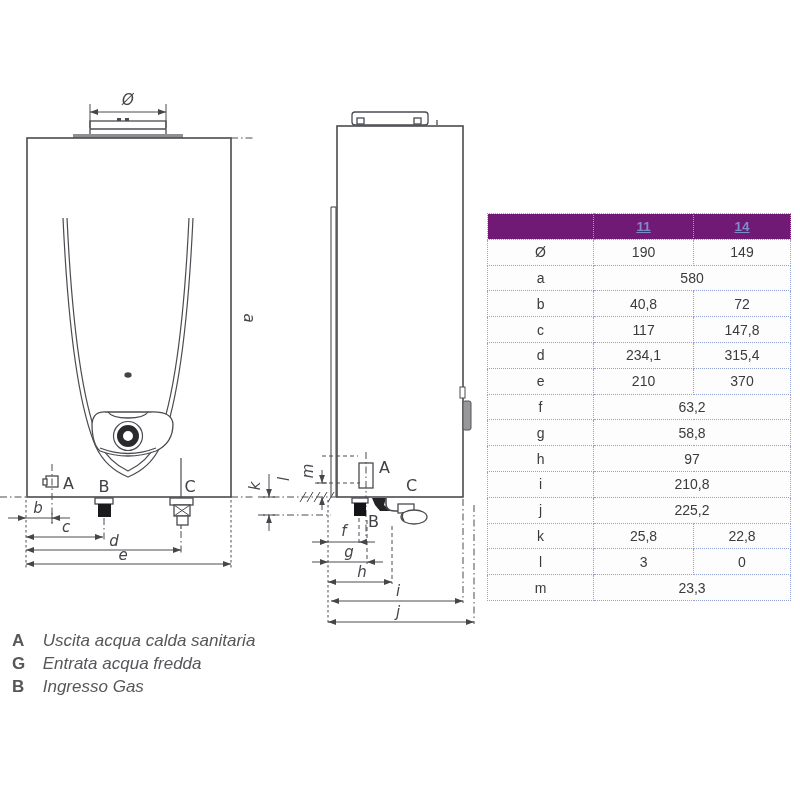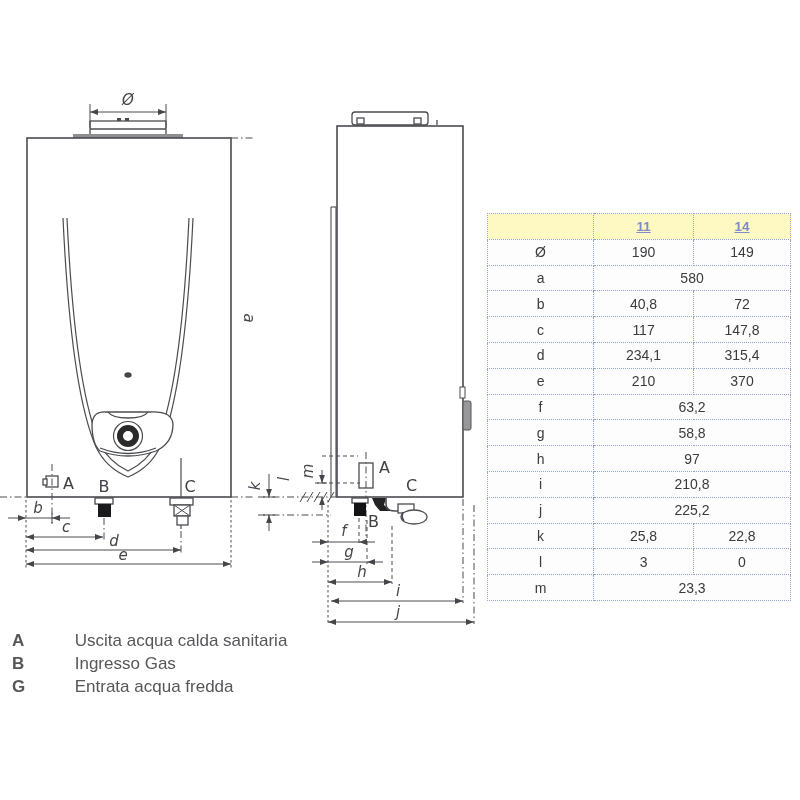--- a/index.html
+++ b/index.html
@@ -4,27 +4,27 @@
 <style>
   html,body{margin:0;padding:0;background:#ffffff;}
   .page{position:relative;width:800px;height:800px;background:#fff;overflow:hidden;
         font-family:"Liberation Sans",sans-serif;}
   svg{position:absolute;left:0;top:0;}
   
   table.dims{position:absolute;left:487px;top:213px;width:304px;border-collapse:collapse;
              table-layout:fixed;background:#fdfdfe;font-family:"Liberation Sans",sans-serif;}
   table.dims td{border:1px dotted #94a1d3;text-align:center;vertical-align:middle;
                 height:24.8px;padding:0;font-size:14px;color:#3b3b3e;}
-  table.dims tr.hdr td{background:#fef9c3;color:#7e8cc7;font-weight:bold;font-size:13.5px;text-decoration:underline;}
+  table.dims tr.hdr td{background:#701a75;color:#7e8cc7;font-weight:bold;font-size:13.5px;text-decoration:underline;}
   table.dims td.lbl{font-size:14px;}
   
   .legend{position:absolute;left:12px;top:629px;color:#57575b;font-size:17px;line-height:23px;}
   .legend .row{white-space:nowrap;}
   .legend .key{display:inline-block;width:26px;font-weight:bold;font-style:normal;}
-  .legend .desc{margin-left:32px;}
+  .legend .desc{font-style:italic;}
   
   text{font-family:"DejaVu Sans",sans-serif;}
   .dimtxt{font-size:15px;font-style:italic;fill:#46474c;}
   .porttxt{font-size:16px;fill:#404046;}
 </style>
 </head>
 <body>
 
 <div class="page">
 
@@ -318,22 +318,22 @@
   </tr>
 </tbody>
     </table>
 
 <div class="legend">
   <div class="row">
     <span class="key">A</span>
     <span class="desc">Uscita acqua calda sanitaria</span>
   </div>
   <div class="row">
+    <span class="key">G</span>
+    <span class="desc">Entrata acqua fredda</span>
+  </div>
+  <div class="row">
     <span class="key">B</span>
     <span class="desc">Ingresso Gas</span>
   </div>
-  <div class="row">
-    <span class="key">G</span>
-    <span class="desc">Entrata acqua fredda</span>
-  </div>
 </div>
 
 </div>
 
 </body></html>

